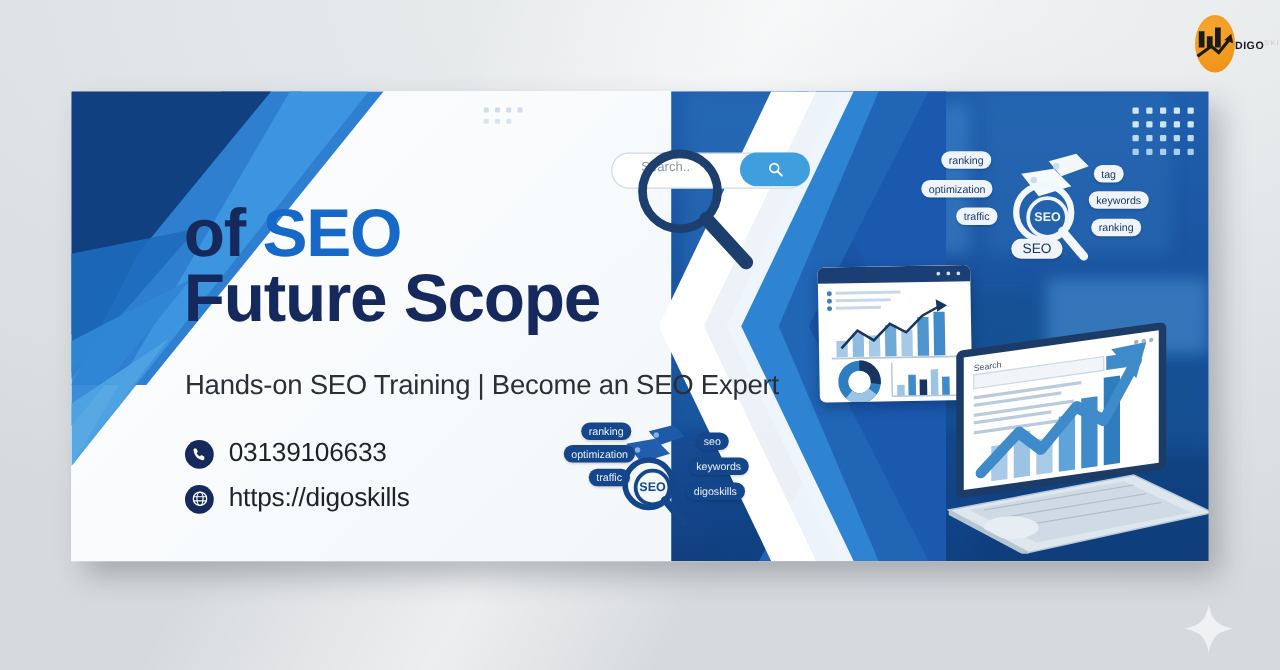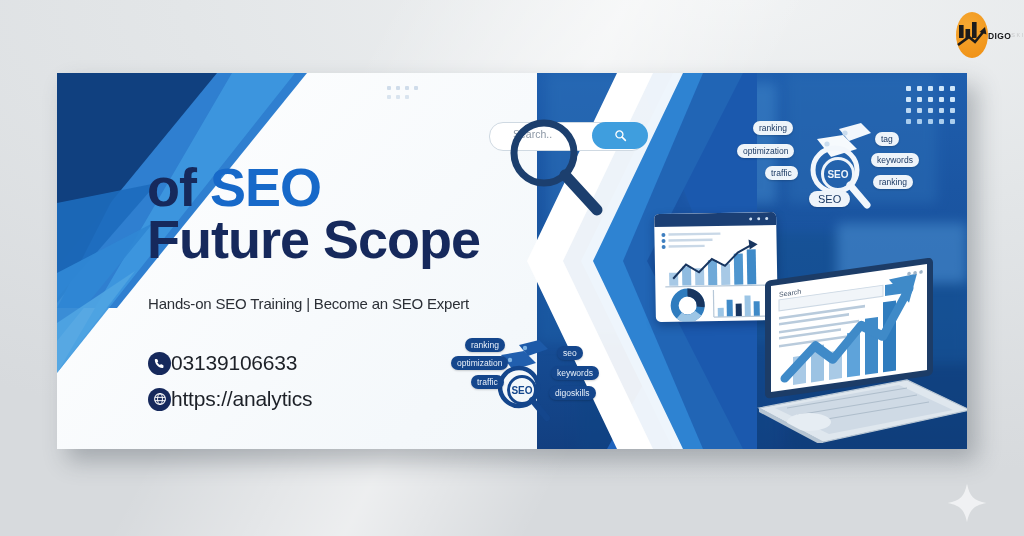--- a/index.html
+++ b/index.html
@@ -57,24 +57,24 @@
 
   
   .headline{
     position:absolute;left:90px;top:88px;width:470px;
     font-size:54px;line-height:.97;font-weight:bold;letter-spacing:-1px;
     color:#16295c;
   }
   .headline .seo{color:#1769c9;}
   .subhead{
     position:absolute;left:91px;top:222px;
-    font-size:15px;color:#2b2f36;letter-spacing:-.2px;white-space:nowrap;
+    font-size:22px;color:#2b2f36;letter-spacing:-.2px;white-space:nowrap;
   }
   .contact{position:absolute;left:91px;top:278px;}
-  .contact-row{display:flex;align-items:center;margin-bottom:12px;}
+  .contact-row{display:flex;align-items:center;gap:12px;margin-bottom:12px;}
   .cicon{
     width:23px;height:23px;border-radius:50%;background:#16295c;
     display:flex;align-items:center;justify-content:center;flex:0 0 auto;
   }
   .ctext{font-size:21px;color:#1d2128;letter-spacing:-.2px;}
 
   
   .searchbar{
     position:absolute;left:432px;top:49px;width:155px;height:27px;
     background:#fff;border:1.5px solid #cfd9e2;border-radius:14px;
@@ -245,21 +245,21 @@
     </div>
     <div class="contact-row">
       <span class="cicon">
         <svg width="14" height="14" viewBox="0 0 24 24">
           <circle cx="12" cy="12" r="9.2" fill="none" stroke="#fff" stroke-width="1.8"></circle>
           <ellipse cx="12" cy="12" rx="4.2" ry="9.2" fill="none" stroke="#fff" stroke-width="1.6"></ellipse>
           <line x1="3" y1="9.2" x2="21" y2="9.2" stroke="#fff" stroke-width="1.6"></line>
           <line x1="3" y1="14.8" x2="21" y2="14.8" stroke="#fff" stroke-width="1.6"></line>
         </svg>
       </span>
-      <span class="ctext">https://analytics</span>
+      <span class="ctext">https://digoskills</span>
     </div>
   </div>
 
   <div class="cloud" style="left:690px;top:42px;width:220px;height:110px;">
     <svg width="220" height="110" viewBox="0 0 220 110" style="position:absolute;left:0;top:0;">
       <path d="M92 14 l22 -6 l10 10 l-22 8 z" fill="#f2f7fc"></path>
       <circle cx="98" cy="18" r="2.6" fill="#c9dcee"></circle>
       <path d="M70 24 l26 -4 l14 14 l-26 8 z" fill="#f6fafd"></path>
       <circle cx="80" cy="29" r="2.6" fill="#c9dcee"></circle>
       <circle cx="88" cy="55" r="22" fill="none" stroke="#f2f7fc" stroke-width="5"></circle>

